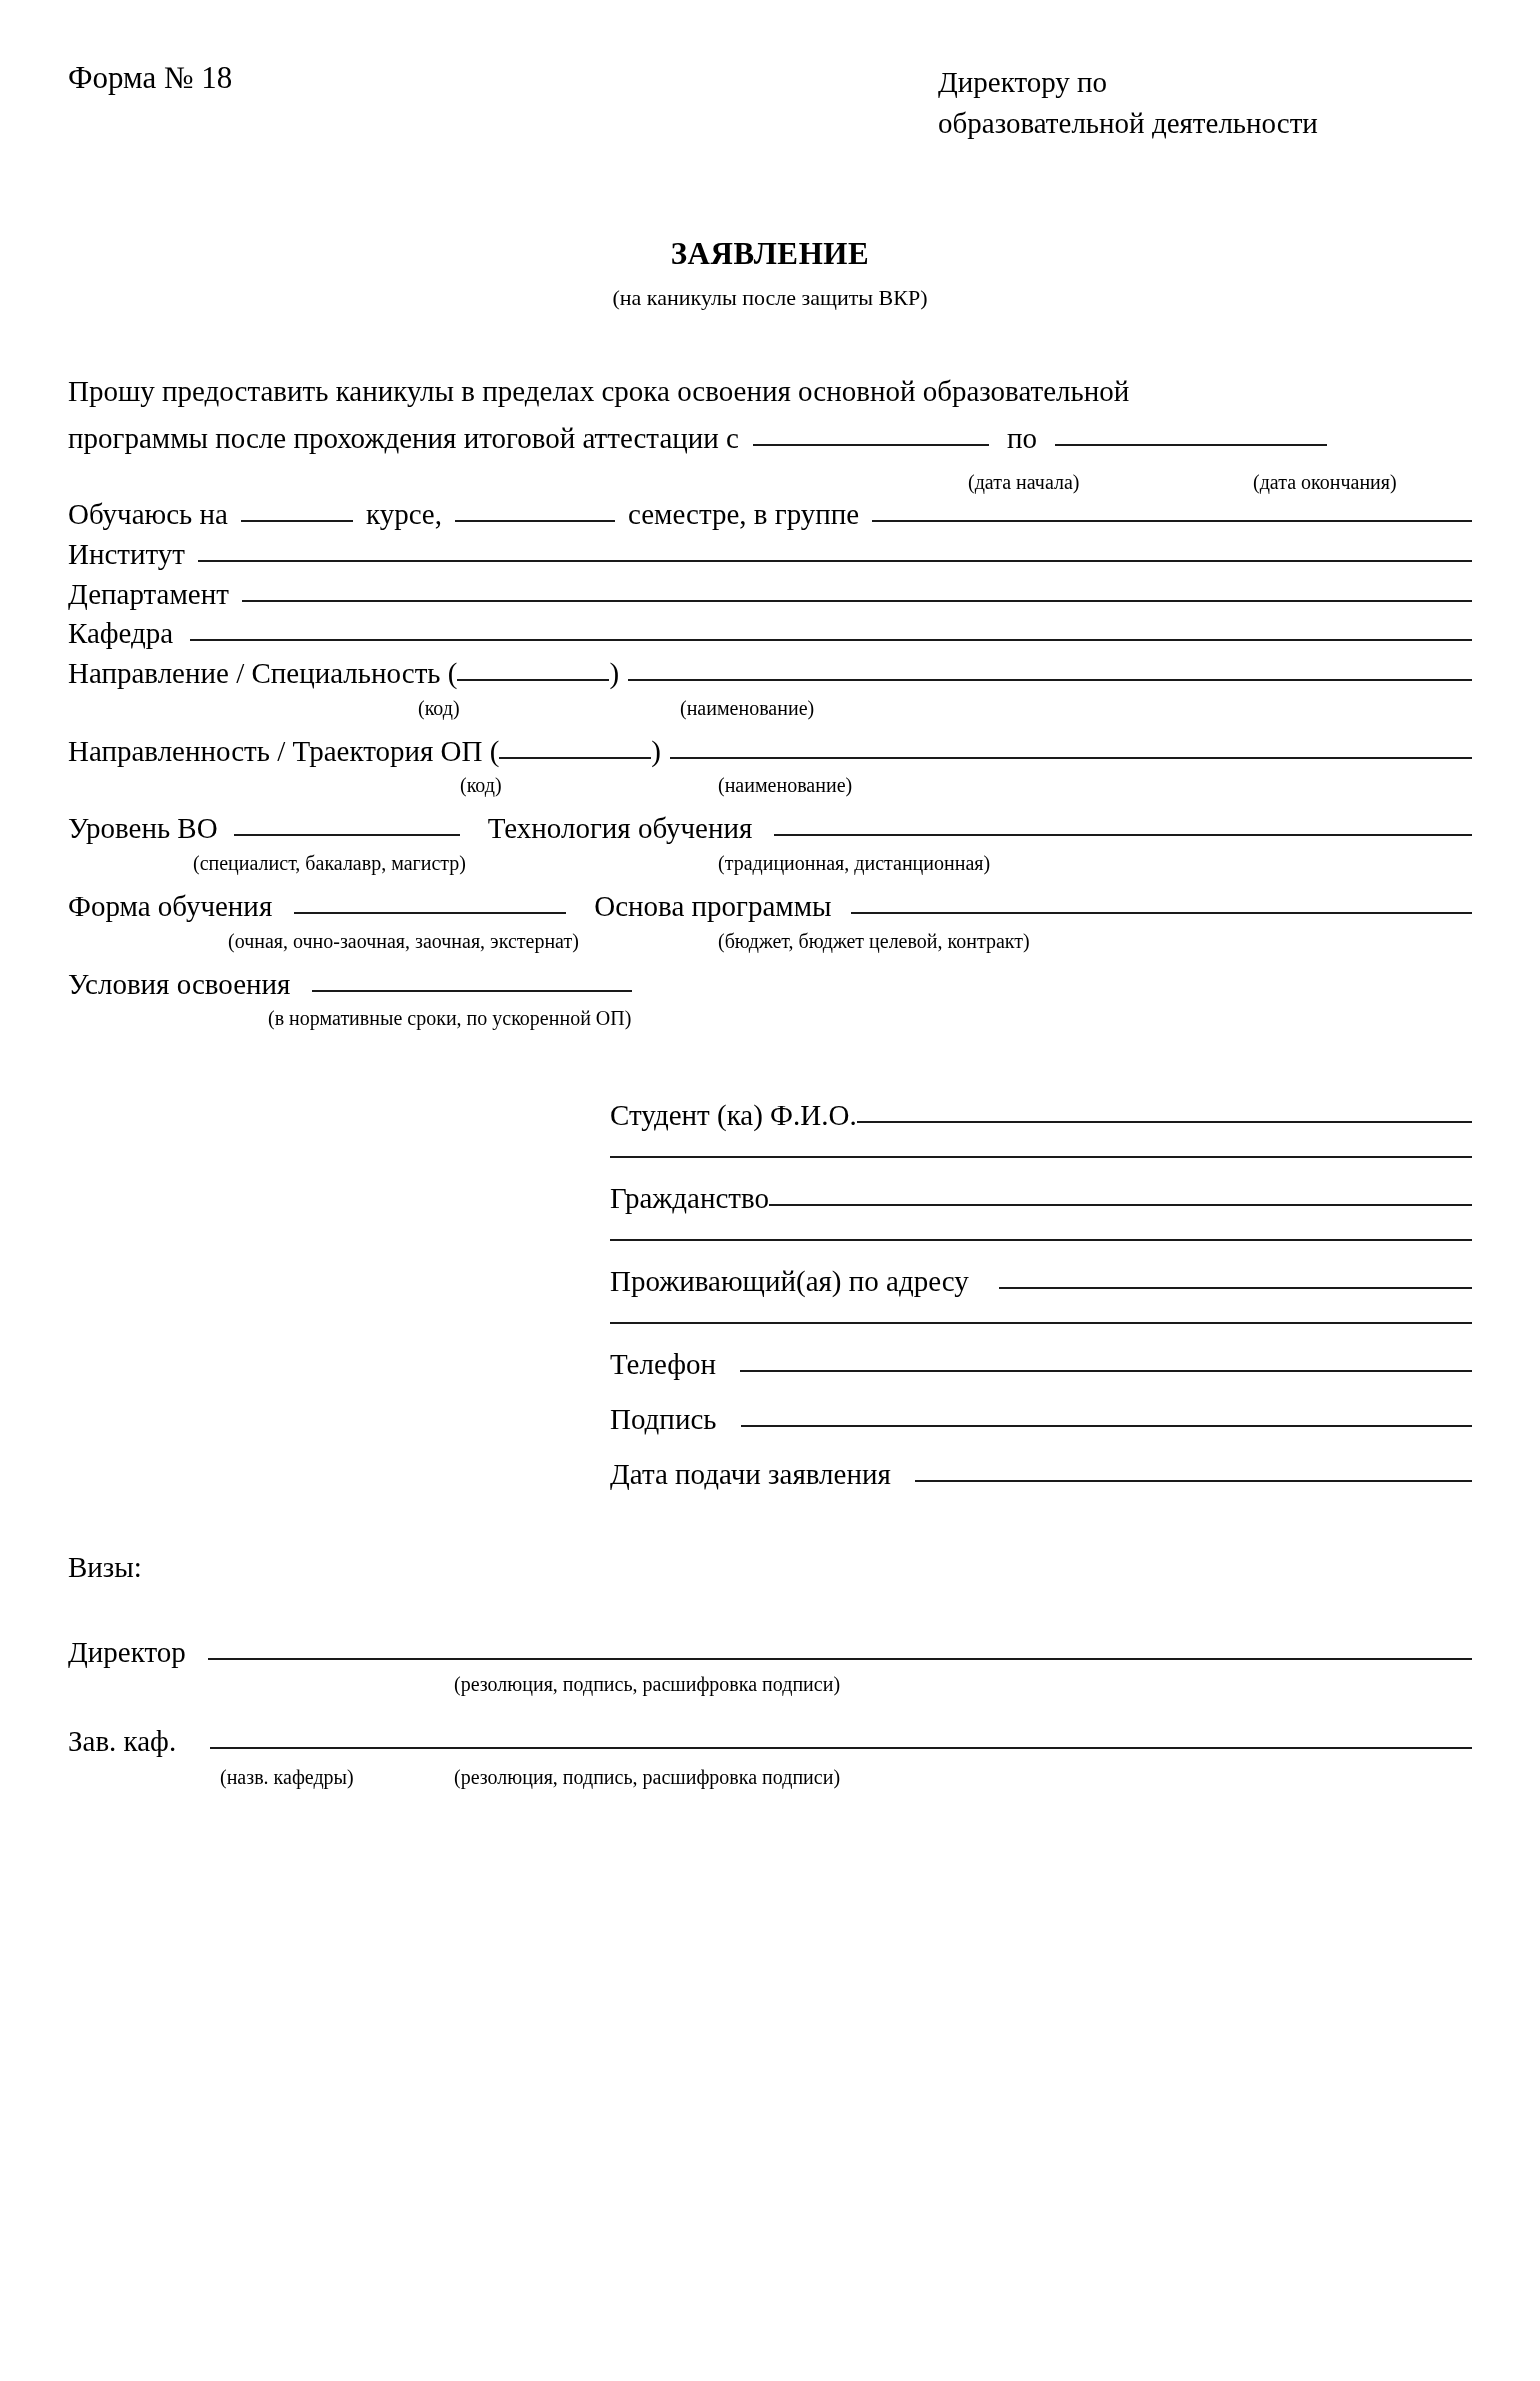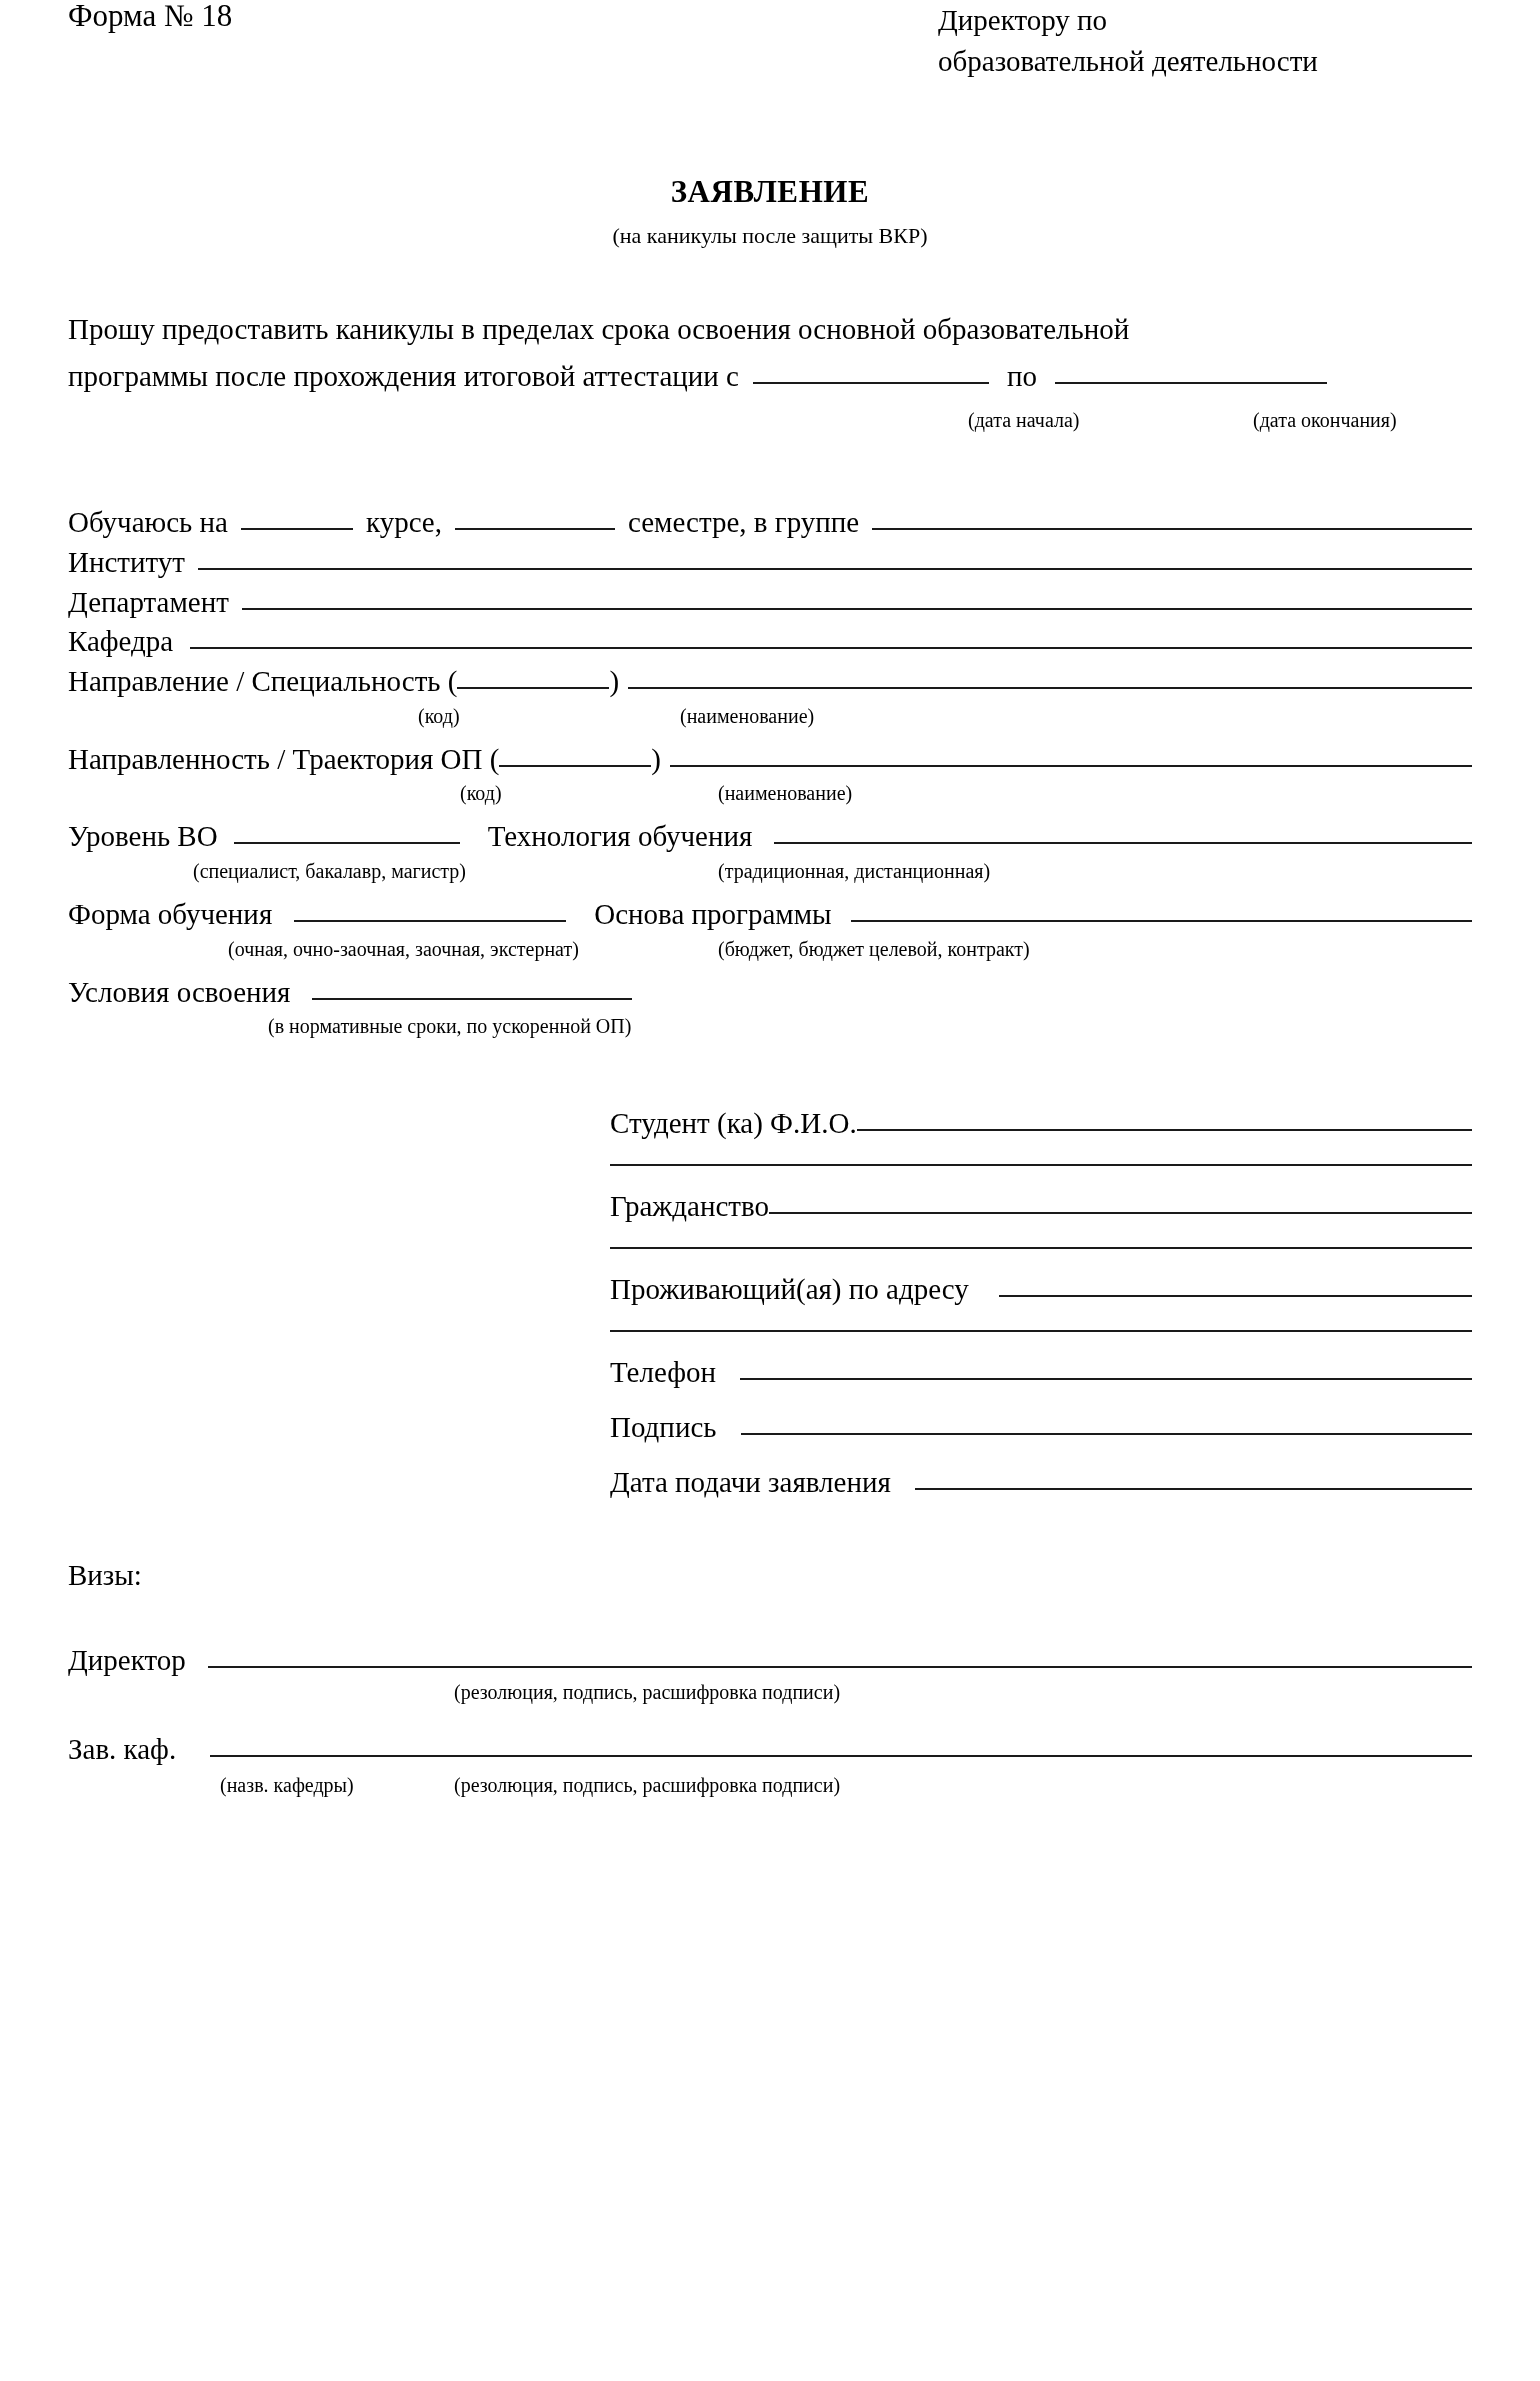--- a/index.html
+++ b/index.html
@@ -25,20 +25,21 @@
     left: 68px;
     top: 0;
     width: 1404px;
   }
 
   
   .header-row {
     display: flex;
     justify-content: space-between;
     align-items: flex-start;
+    padding-top: 62px;
   }
   .form-no {
     font-size: 31px;
     line-height: 1.0;
     white-space: nowrap;
   }
   .addressee {
     width: 520px;
     font-size: 29px;
     line-height: 1.42;
@@ -87,21 +88,21 @@
     height: 30px;
     margin-top: 4px;
   }
   .cap-abs {
     position: absolute;
     font-size: 20px;
     white-space: nowrap;
   }
 
   
-  .fields { margin-top: 70px; }
+  .fields { }
   .frow {
     display: flex;
     align-items: baseline;
     font-size: 29px;
     line-height: 1.30;
     white-space: nowrap;
     margin-bottom: 2px;
   }
   .frow .lbl { flex: 0 0 auto; }
   .frow .fill { flex: 1 1 auto; }

